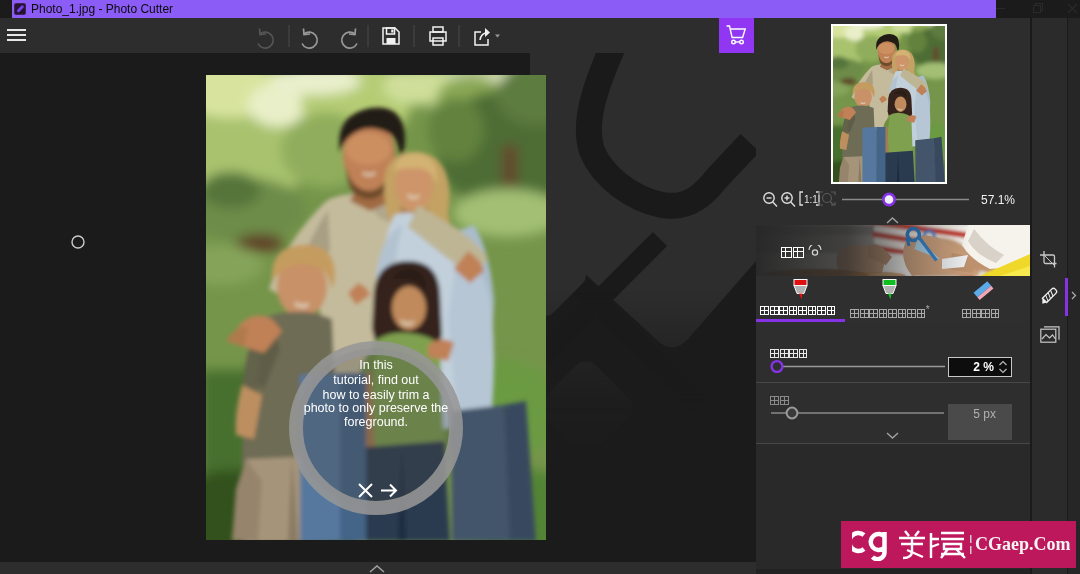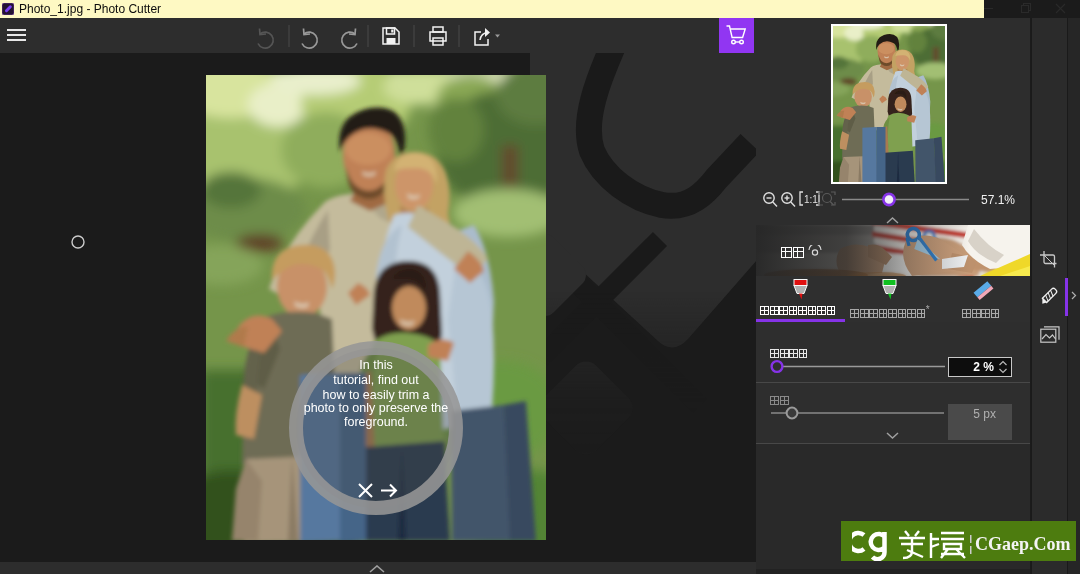--- a/index.html
+++ b/index.html
@@ -9,21 +9,21 @@
   
   .cj{display:inline-block;width:8.6px;height:9px;border:1px solid currentColor;
       position:relative;vertical-align:middle;margin:0 0.45px;box-sizing:border-box;}
   .cj::before{content:"";position:absolute;left:0;right:0;top:3px;border-top:1px solid currentColor;}
   .cj::after{content:"";position:absolute;top:0;bottom:0;left:3px;border-left:1px solid currentColor;}
 </style>
 </head>
 <body>
 <div id="app">
 
-  <div class="abs" style="left:0;top:0;width:984px;height:18px;background:#fef9c3;">
+  <div class="abs" style="left:12px;top:0;width:984px;height:18px;background:#8b5cf6;">
     <svg class="abs" style="left:2px;top:3px" width="12" height="12" viewBox="0 0 12 12">
       <rect x="0" y="0" width="12" height="12" rx="2.5" fill="#241430" stroke="#6a3a9a" stroke-width="0.8"></rect>
       <rect x="2.2" y="4.6" width="8.5" height="3" rx="1.5" fill="#7a3ff2" transform="rotate(-45 6 6)"></rect>
     </svg>
     <div class="abs" style="left:19px;top:2px;font-size:12px;color:#0c0c0c;">Photo_1.jpg - Photo Cutter</div>
 
     <svg class="abs" style="left:975px;top:0" width="105" height="18" viewBox="0 0 105 18">
       <g stroke="#2a2a2a" stroke-width="1.1" fill="none">
         <line x1="9" y1="8.5" x2="18" y2="8.5"></line>
         <rect x="46.5" y="5.5" width="7" height="7"></rect>
@@ -381,21 +381,21 @@
       </g>
     </svg>
   </div>
 
   <div class="abs" style="left:1067px;top:18px;width:13px;height:556px;background:#262626;border-left:1px solid #1a1a1a;box-sizing:border-box;"></div>
   <div class="abs" style="left:1065px;top:278px;width:3px;height:38px;background:#8633e8;"></div>
   <svg class="abs" style="left:1071px;top:291px" width="6" height="9" viewBox="0 0 6 9">
     <path d="M1 1 l3.5 3.5 -3.5 3.5" fill="none" stroke="#b0b0b0" stroke-width="1.2"></path>
   </svg>
 
-  <div class="abs" style="left:841px;top:521px;width:235px;height:40px;background:#4d7c0f;">
+  <div class="abs" style="left:841px;top:521px;width:235px;height:47px;background:#be185d;">
     <svg class="abs" style="left:11px;top:8px" width="215" height="32" viewBox="0 0 215 32">
 
       <g fill="none" stroke="#ffffff" stroke-width="4.5">
         <path d="M12 6 a9 9 0 1 0 0 14"></path>
         <path d="M33 8 a8 8 0 1 0 -1 11 M32.5 3 v20 a7 7 0 0 1 -12 5"></path>
       </g>
 
       <g stroke="#ffffff" stroke-width="2.4" fill="none">
         <path d="M47 9 h26 M53 2 l4 5 M67 2 l-4 5 M49 15 h22 M60 9 v13 q0 7 -9 7 M55 21 l16 7"></path>
         <path d="M79 4 v25 M79 10 h8 M79 18 l8 -3 M89 4 h23 M89 10 h23 M92 15 h17 v5 h-17 z M89 25 h23 M96 20 l-7 9 M104 20 l9 9"></path>

